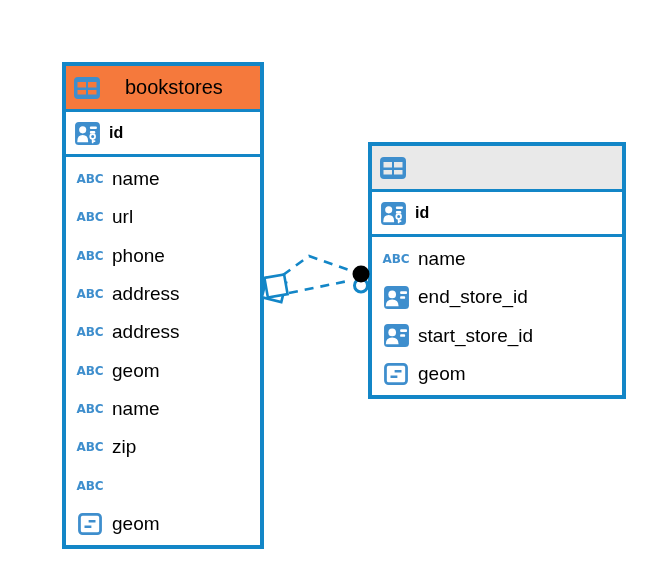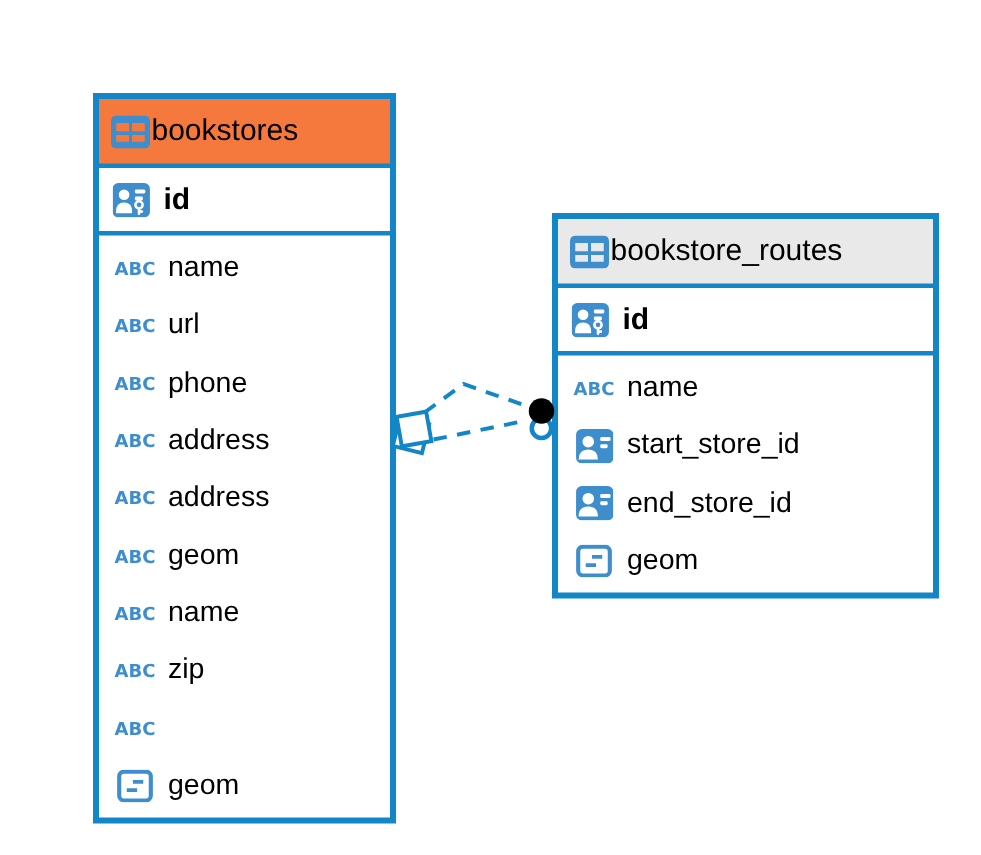--- a/index.html
+++ b/index.html
@@ -13,28 +13,28 @@
     position:relative;width:654px;height:570px;background:#ffffff;overflow:hidden;
     font-family:"Liberation Sans",sans-serif;color:#000;
   }
   .er-table{
     position:absolute;border:4px solid var(--blue);background:#fff;
     box-sizing:border-box;display:flex;flex-direction:column;
   }
   #table-bookstores{left:62px;top:62px;width:202px;height:487px;}
   #table-bookstore-routes{left:368px;top:142px;width:258px;height:257px;}
   .tbl-header{
-    flex:0 0 43px;display:flex;align-items:center;gap:0;padding-left:7px;
+    flex:0 0 43px;display:flex;align-items:center;gap:24px;padding-left:7px;
     border-bottom:3px solid var(--blue);font-size:20px;font-weight:500;
   }
   .hdr-orange{background:var(--orange);}
   .hdr-gray{background:var(--gray);}
   .pk-row{
     flex:0 0 42px;display:flex;align-items:center;gap:8px;padding-left:7px;
-    border-bottom:3px solid var(--blue);font-size:20px;font-weight:700;background:#fff;
+    border-bottom:3px solid var(--blue);font-size:16px;font-weight:700;background:#fff;
   }
   .cols{flex:1;display:flex;flex-direction:column;padding:3px 0 2px 0;}
   .col-row{flex:1;display:flex;align-items:center;gap:8px;padding-left:10px;font-size:19px;}
   .icon-cell{flex:0 0 28px;width:28px;display:flex;align-items:center;justify-content:center;}
   .abc{
     color:var(--iconblue);font-weight:800;font-size:12px;letter-spacing:0;
     font-family:"DejaVu Sans",sans-serif;
   }
   .overlay{position:absolute;left:0;top:0;z-index:10;pointer-events:none;}
   .defs{position:absolute;width:0;height:0;overflow:hidden;}
@@ -138,50 +138,49 @@
     </div>
   </div>
 
   <div class="er-table" id="table-bookstore-routes">
     <div class="tbl-header hdr-gray">
       <span class="icon-cell">
         <svg width="26" height="22">
             <use href="#icon-table"></use>
           </svg>
       </span>
-      <span>bookstore_routes</span>
     </div>
     <div class="pk-row">
       <span class="icon-cell">
         <svg width="25" height="23">
             <use href="#icon-pk"></use>
           </svg>
       </span>
       <span>id</span>
     </div>
     <div class="cols">
       <div class="col-row">
         <span class="icon-cell abc">ABC</span>
         <span>name</span>
       </div>
       <div class="col-row">
         <span class="icon-cell">
           <svg width="25" height="23">
               <use href="#icon-ref"></use>
             </svg>
         </span>
-        <span>start_store_id</span>
+        <span>end_store_id</span>
       </div>
       <div class="col-row">
         <span class="icon-cell">
           <svg width="25" height="23">
               <use href="#icon-ref"></use>
             </svg>
         </span>
-        <span>end_store_id</span>
+        <span>start_store_id</span>
       </div>
       <div class="col-row">
         <span class="icon-cell">
           <svg width="24" height="22">
               <use href="#icon-geom"></use>
             </svg>
         </span>
         <span>geom</span>
       </div>
     </div>

